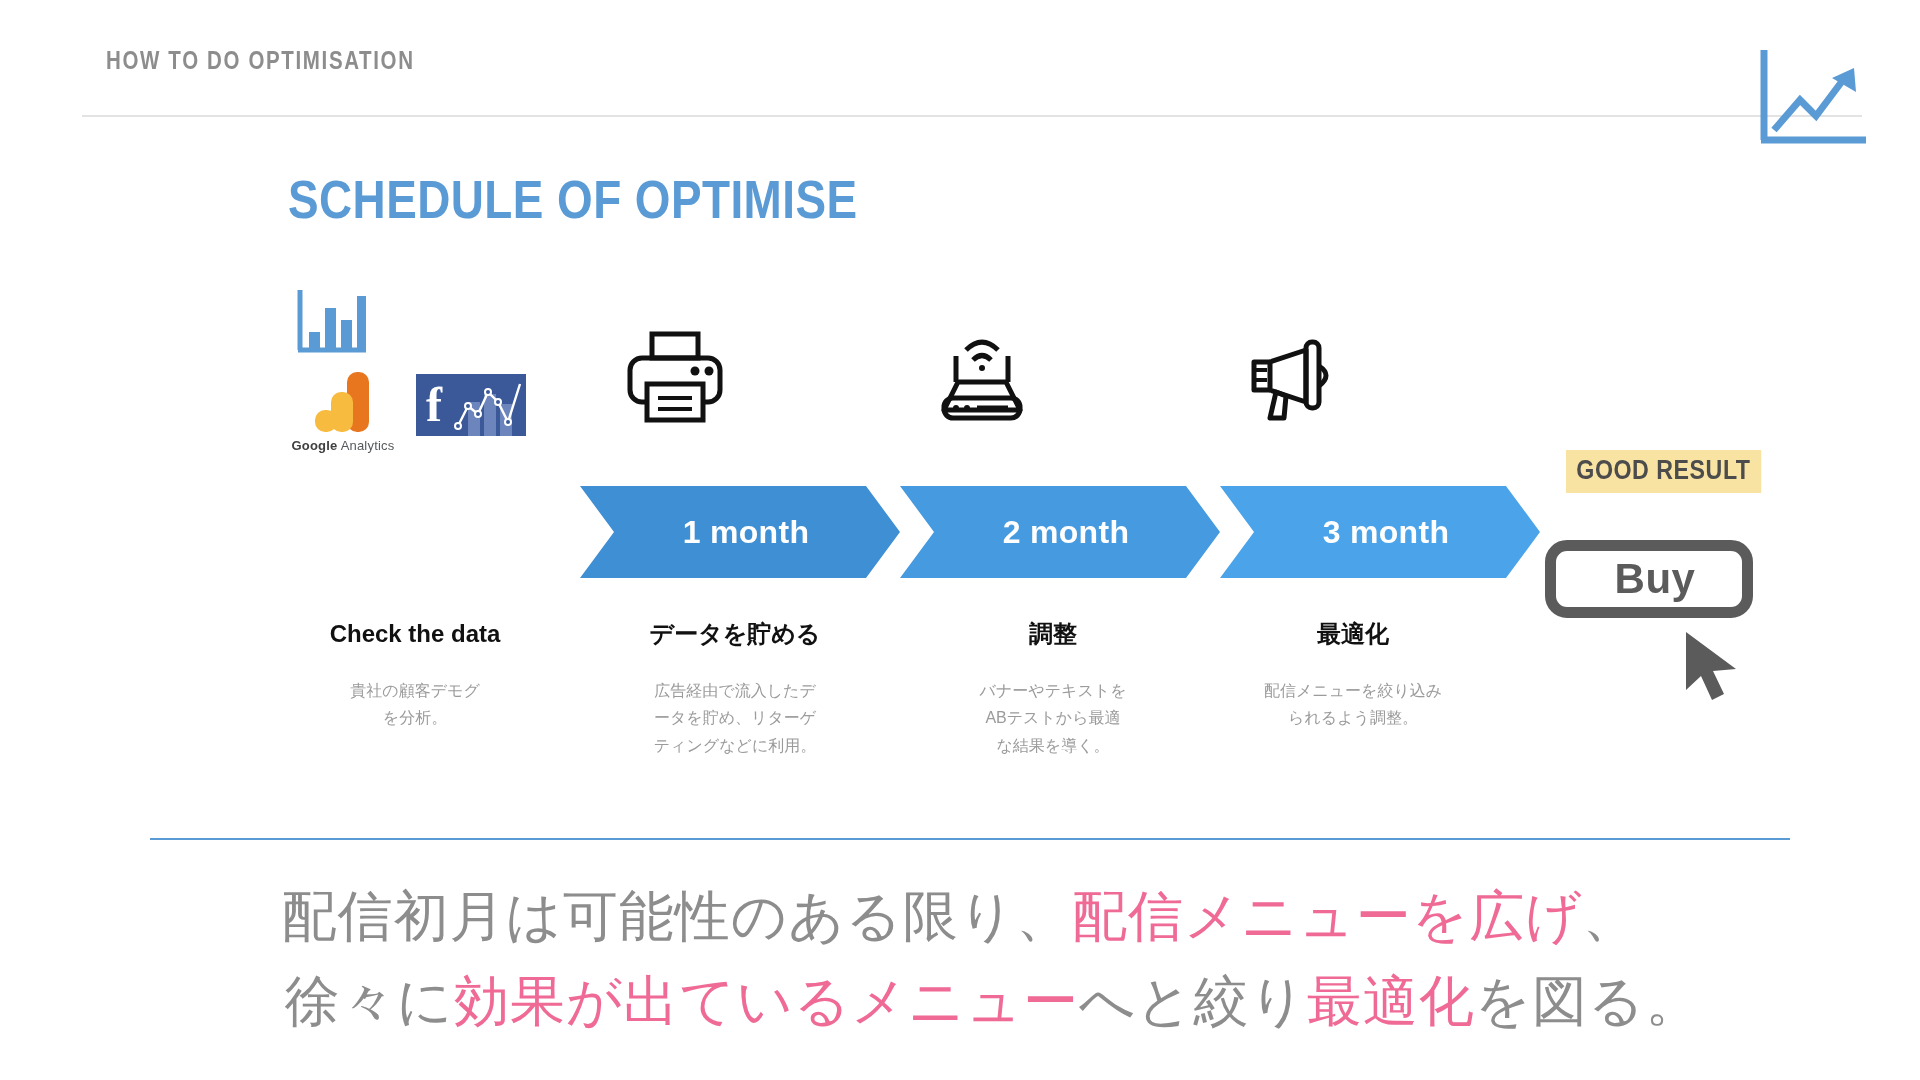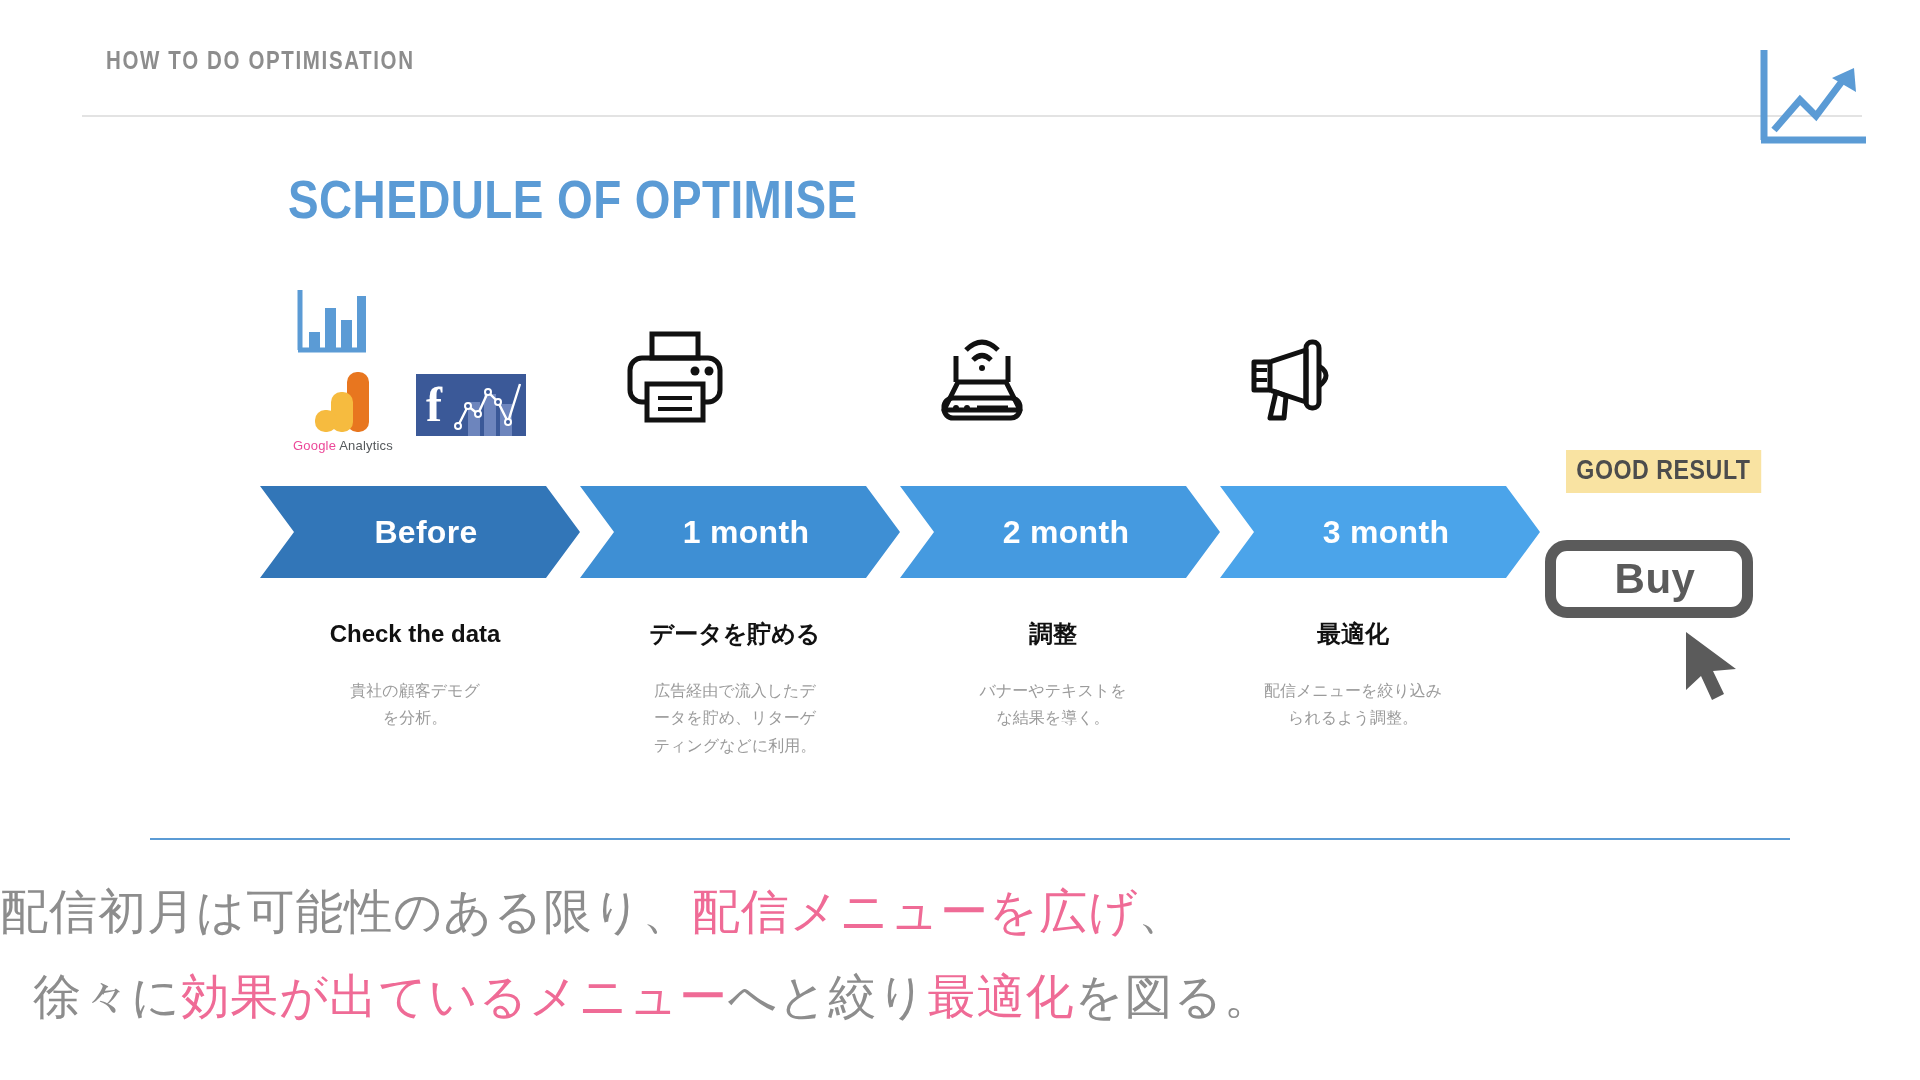--- a/index.html
+++ b/index.html
@@ -35,21 +35,21 @@
   }
   
   .icon-slot{position:absolute;width:200px;height:170px;}
   #icon-analytics{left:268px;top:288px;}
   #icon-printer{left:625px;top:330px;}
   #icon-router{left:940px;top:330px;}
   #icon-megaphone{left:1248px;top:330px;}
 
   .ga-wrap{position:absolute;left:10px;top:82px;width:130px;text-align:center;}
   .ga-label{font-size:13px;color:#55595c;white-space:nowrap;letter-spacing:.2px;}
-  .ga-label b{font-weight:400;color:#ec4899;}
+  .ga-label b{font-weight:700;color:#404040;}
   .fb-card{
     position:absolute;left:148px;top:86px;width:110px;height:62px;
     background:#3b5998;overflow:hidden;
   }
   .fb-f{
     position:absolute;left:10px;top:3px;color:#fff;
     font-size:48px;font-weight:700;font-family:"Liberation Serif",serif;
     line-height:56px;
   }
   .barchart-top{position:absolute;left:28px;top:0px;width:72px;height:68px;}
@@ -92,22 +92,22 @@
   }
   .caption-body{
     font-size:16px;color:#9b9b9b;line-height:1.72;
     font-family:"Liberation Sans","DejaVu Sans",sans-serif;
   }
   
   #bottom-rule{
     position:absolute;left:150px;top:838px;width:1640px;height:2px;background:#5b9bd5;
   }
   .summary-line{
-    position:absolute;width:1920px;text-align:left;
-    font-size:48px;color:#8d8d8d;letter-spacing:1px;
+    position:absolute;width:1920px;text-align:center;
+    font-size:55px;color:#8d8d8d;letter-spacing:1px;
     font-family:"Liberation Sans","DejaVu Sans",sans-serif;
     white-space:nowrap;
   }
   #summary-line-1{top:880px;}
   #summary-line-2{top:965px;padding-left:33px;}
   .hl{color:#ef6b96;}
 </style>
 </head>
 <body>
 
@@ -199,23 +199,20 @@
     <path d="M58 20 L22 32 L22 60 L58 72 Z"></path>
     <path d="M22 32 H6 V60 H22"></path>
     <line x1="7" y1="40" x2="19" y2="40" stroke-width="4"></line>
     <line x1="7" y1="50" x2="19" y2="50" stroke-width="4"></line>
     <path d="M71 36 q14 9 0 20"></path>
     <path d="M28 62 L22 88 L36 88 L38 66 Z"></path>
   </svg>
 </div>
 
 <div id="chevron-row">
-  <div class="chev" style="left:0px;width:320px;background:#3276b8;">
-    <span class="chev-label">Before</span>
-  </div>
   <div class="chev" style="left:320px;width:320px;background:#3e8fd4;">
     <span class="chev-label">1 month</span>
   </div>
   <div class="chev" style="left:640px;width:320px;background:#459ae0;">
     <span class="chev-label">2 month</span>
   </div>
   <div class="chev" style="left:960px;width:320px;background:#4ba4ea;">
     <span class="chev-label">3 month</span>
   </div>
 </div>
@@ -246,20 +243,21 @@
     <div>広告経由で流入したデ</div>
     <div>ータを貯め、リターゲ</div>
     <div>ティングなどに利用。</div>
   </div>
 </div>
 
 <div class="caption-col" style="left:908px;">
   <div class="caption-title">調整</div>
   <div class="caption-body">
     <div>バナーやテキストを</div>
+    <div>ABテストから最適</div>
     <div>な結果を導く。</div>
   </div>
 </div>
 
 <div class="caption-col" style="left:1208px;">
   <div class="caption-title">最適化</div>
   <div class="caption-body">
     <div>配信メニューを絞り込み</div>
     <div>られるよう調整。</div>
   </div>

